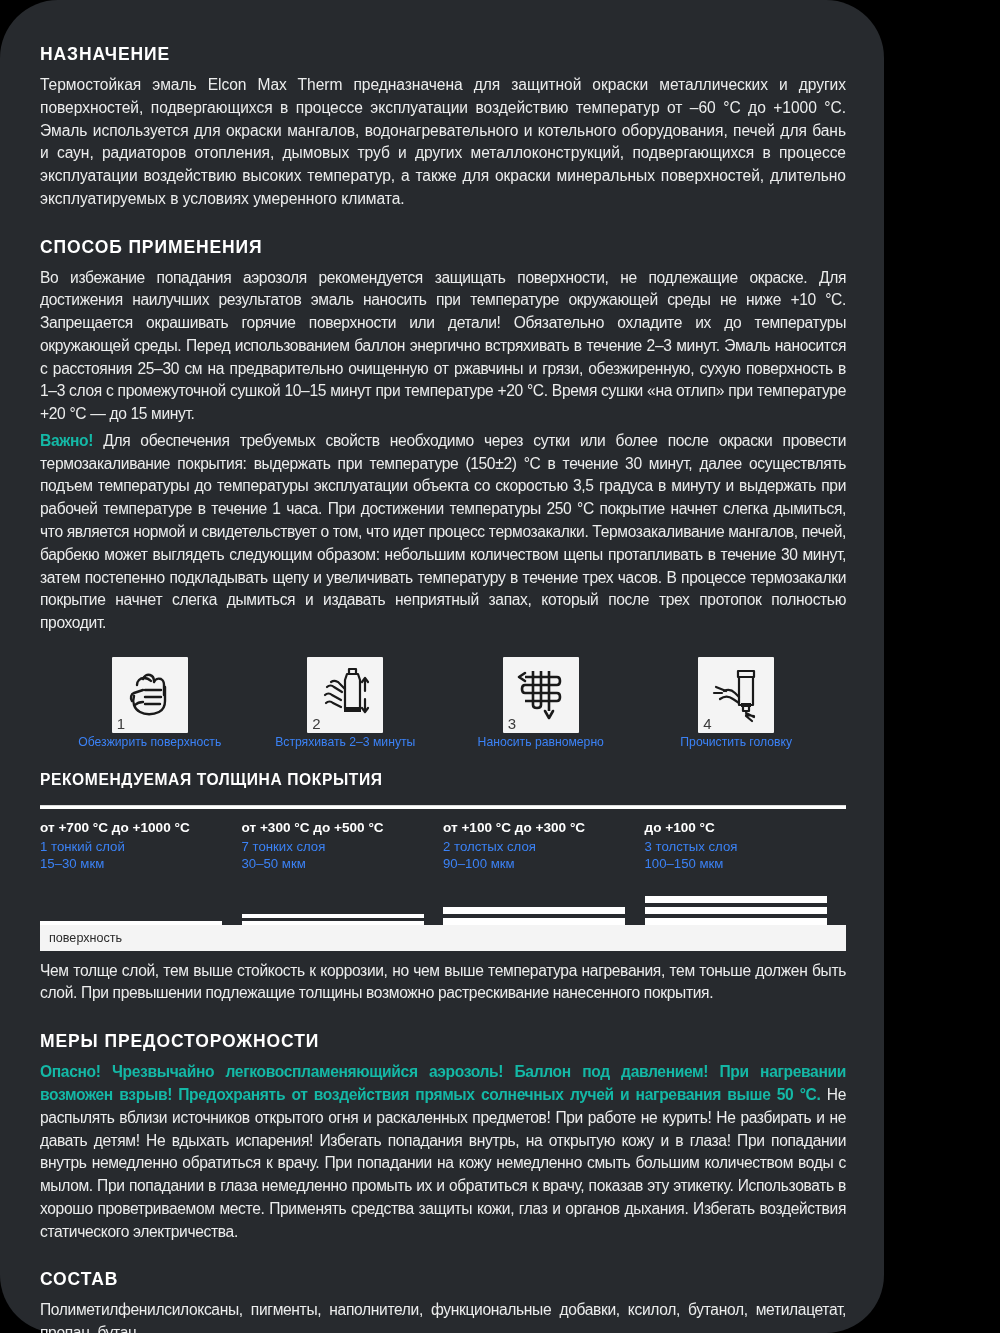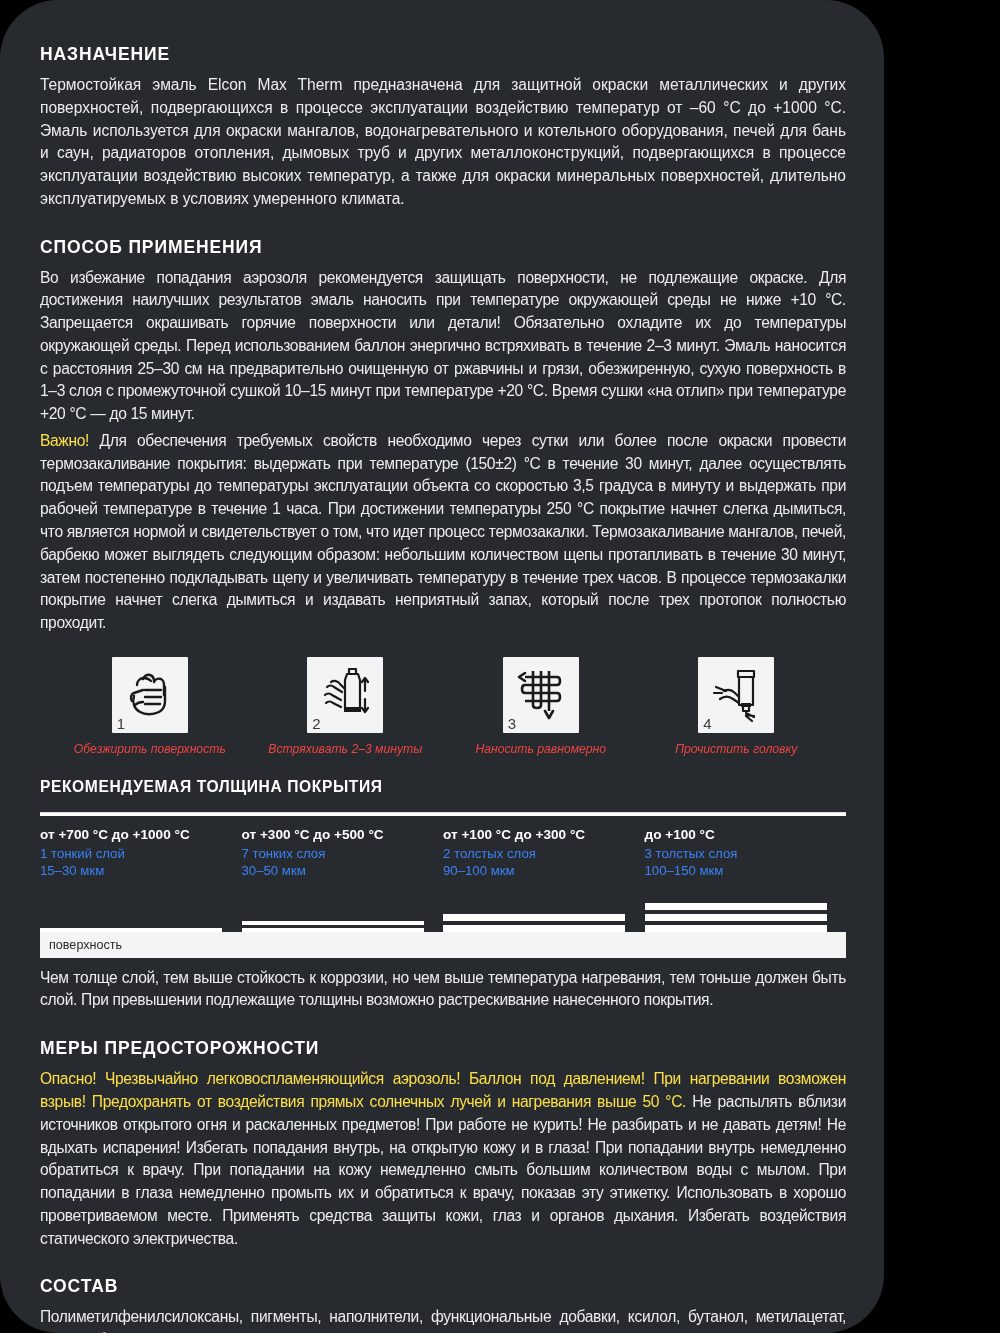--- a/index.html
+++ b/index.html
@@ -37,21 +37,21 @@
     font-size: 15.6px;
     line-height: 1.46;
     margin: 0;
     color: #eceded;
     text-align: justify;
     letter-spacing: -0.05px;
   }
   p.body-text.tight { letter-spacing: -0.35px; }
   .spacer-lg { height: 26px; }
   .spacer-sm { height: 9px; }
-  b.strong { font-weight: normal; color: #fde047; }
+  b.strong { font-weight: bold; color: #14b8a6; }
 
   
   .icon-row {
     display: flex;
     justify-content: space-between;
     margin: 22px 12px 0 12px;
   }
   .icon-cell {
     width: 212px;
     display: flex;
@@ -68,26 +68,25 @@
   .icon-box svg { display: block; }
   .icon-num {
     position: absolute;
     left: 5px;
     bottom: 1px;
     font-size: 15px;
     color: #3b3b3b;
     font-family: "Liberation Sans", sans-serif;
   }
   .icon-caption {
-    margin-top: 9px;
+    margin-top: 2px;
     font-size: 12.2px;
-    color: #ef4444;
+    color: #3b82f6;
     text-align: center;
     white-space: nowrap;
-    font-style: italic;
   }
 
   
   .thickness-wrap { margin-top: 22px; }
   h3.thickness-title {
     font-size: 15.6px;
     font-weight: bold;
     letter-spacing: 0.6px;
     margin: 0 0 16px 0;
     color: #ffffff;

